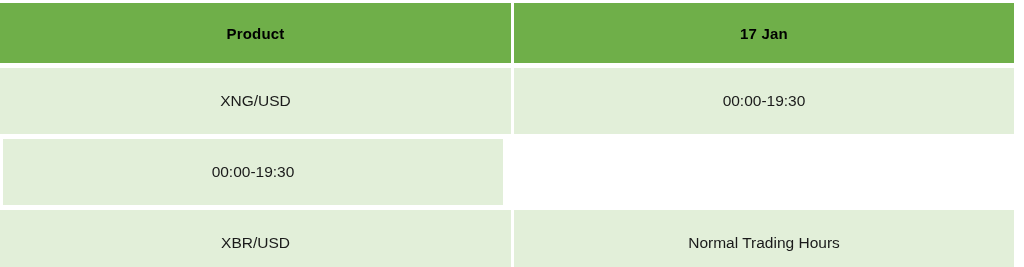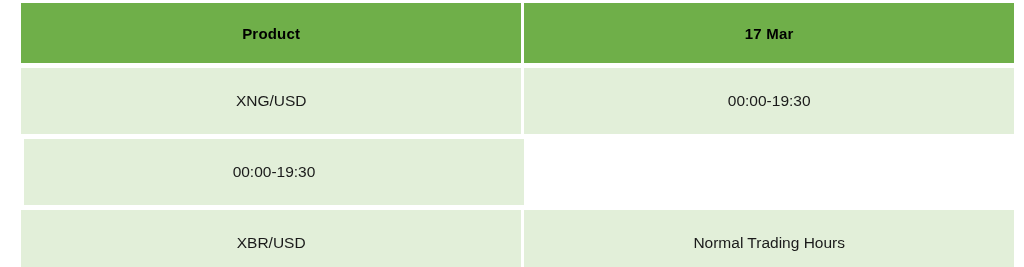--- a/index.html
+++ b/index.html
@@ -20,21 +20,20 @@
     top: 3px;
     width: 1014px;
     height: 258px;
     background: #ffffff;
   }
 
   .trow {
     display: flex;
     width: 100%;
     box-sizing: border-box;
-    padding-left: 21px;
   }
 
   .tcell {
     box-sizing: border-box;
     display: flex;
     align-items: center;
     justify-content: center;
     text-align: center;
     overflow: hidden;
   }
@@ -62,21 +61,21 @@
     font-size: 15.5px;
   }
 </style>
 </head>
 <body>
 
 <div id="table-wrap">
 
   <div class="trow header-row">
     <div class="tcell col-product">Product</div>
-    <div class="tcell col-date">17 Mar</div>
+    <div class="tcell col-date">17 Jan</div>
   </div>
 
   <div class="trow body-row">
     <div class="tcell col-product">XNG/USD</div>
     <div class="tcell col-date">00:00-19:30</div>
   </div>
 
   <div class="trow body-row">
     <div class="tcell col-date">00:00-19:30</div>
   </div>

